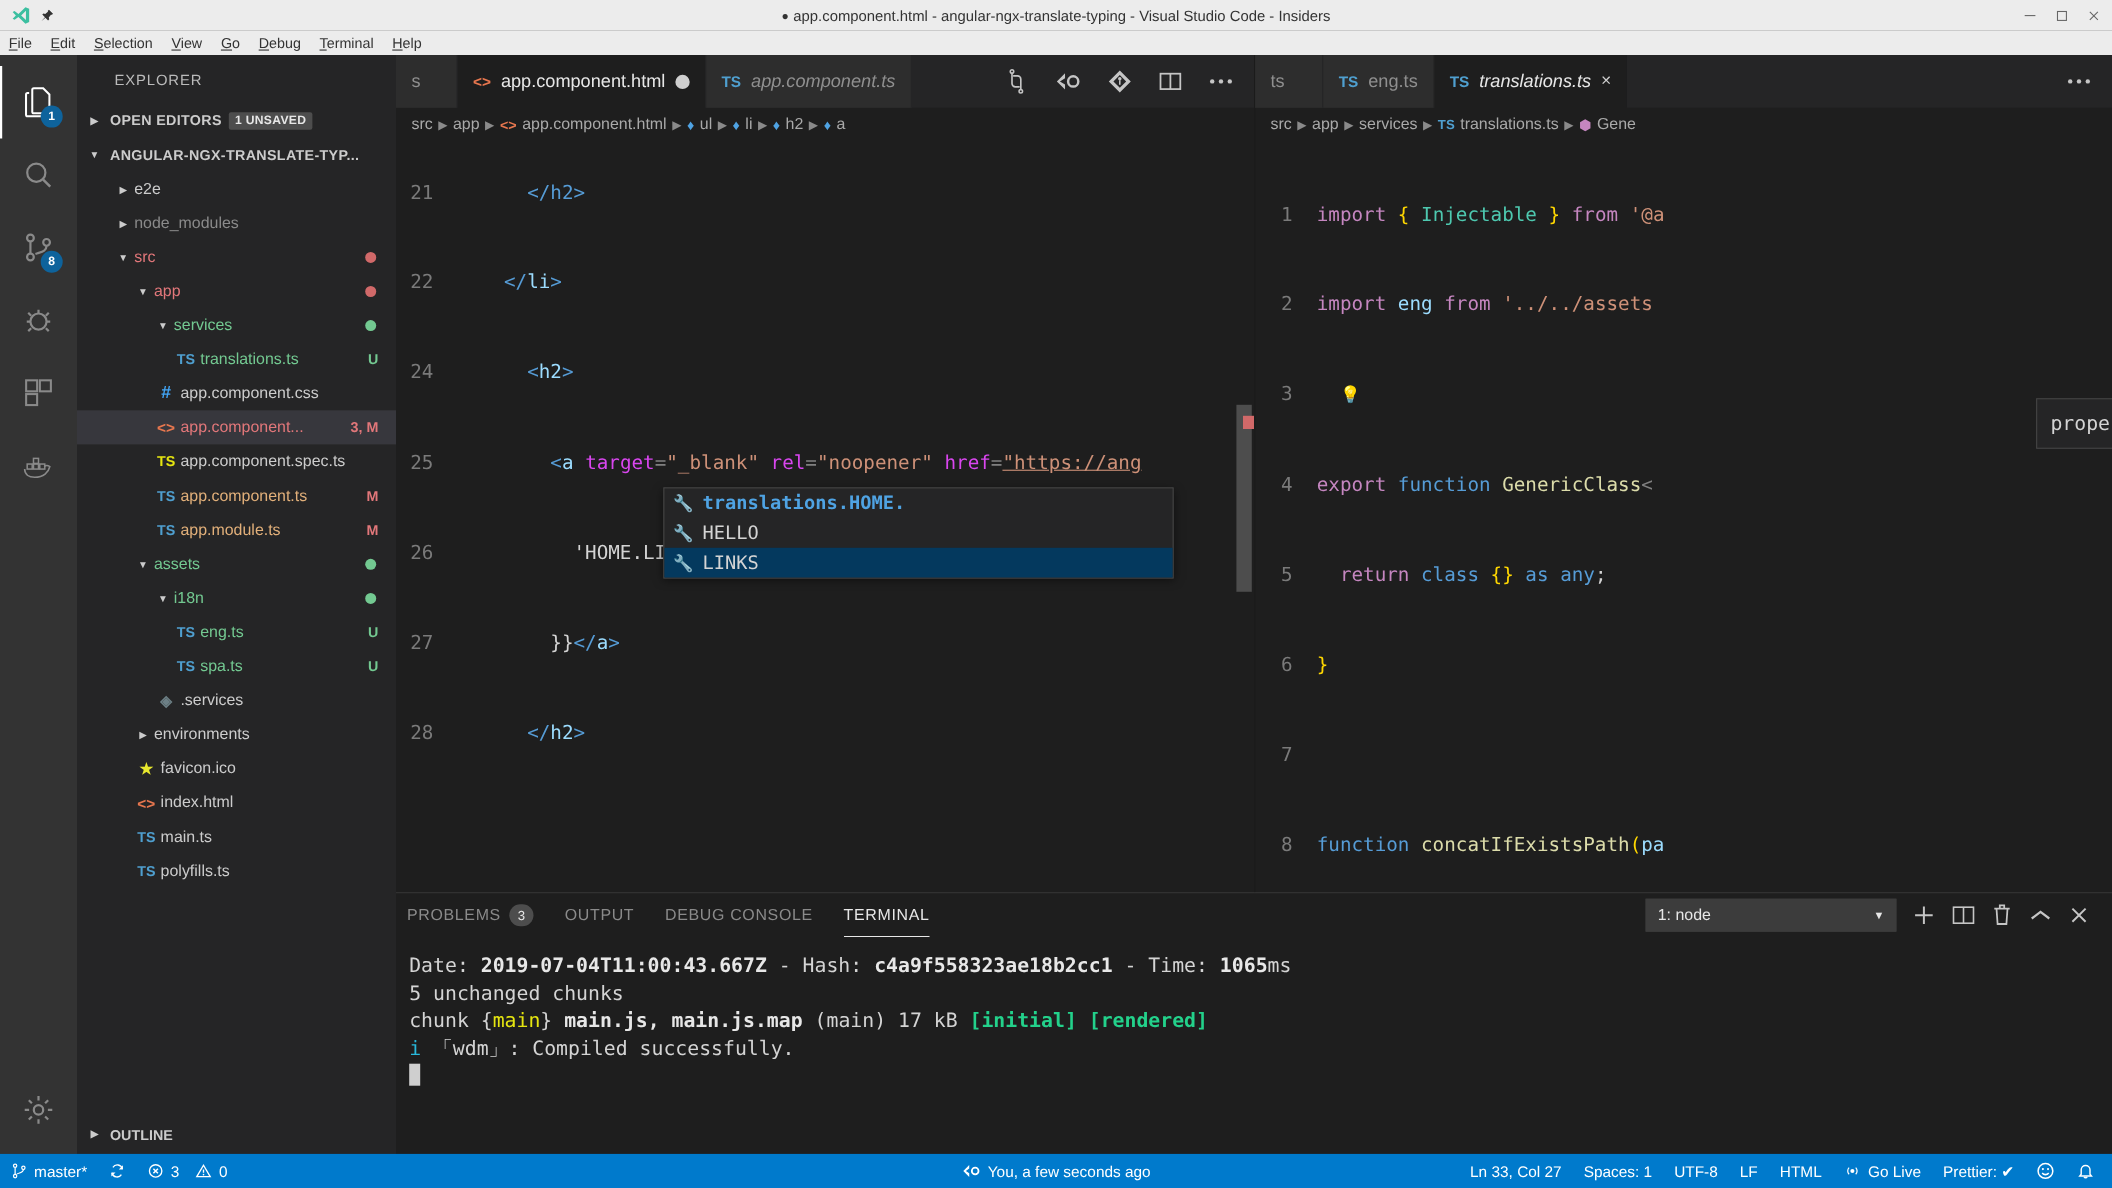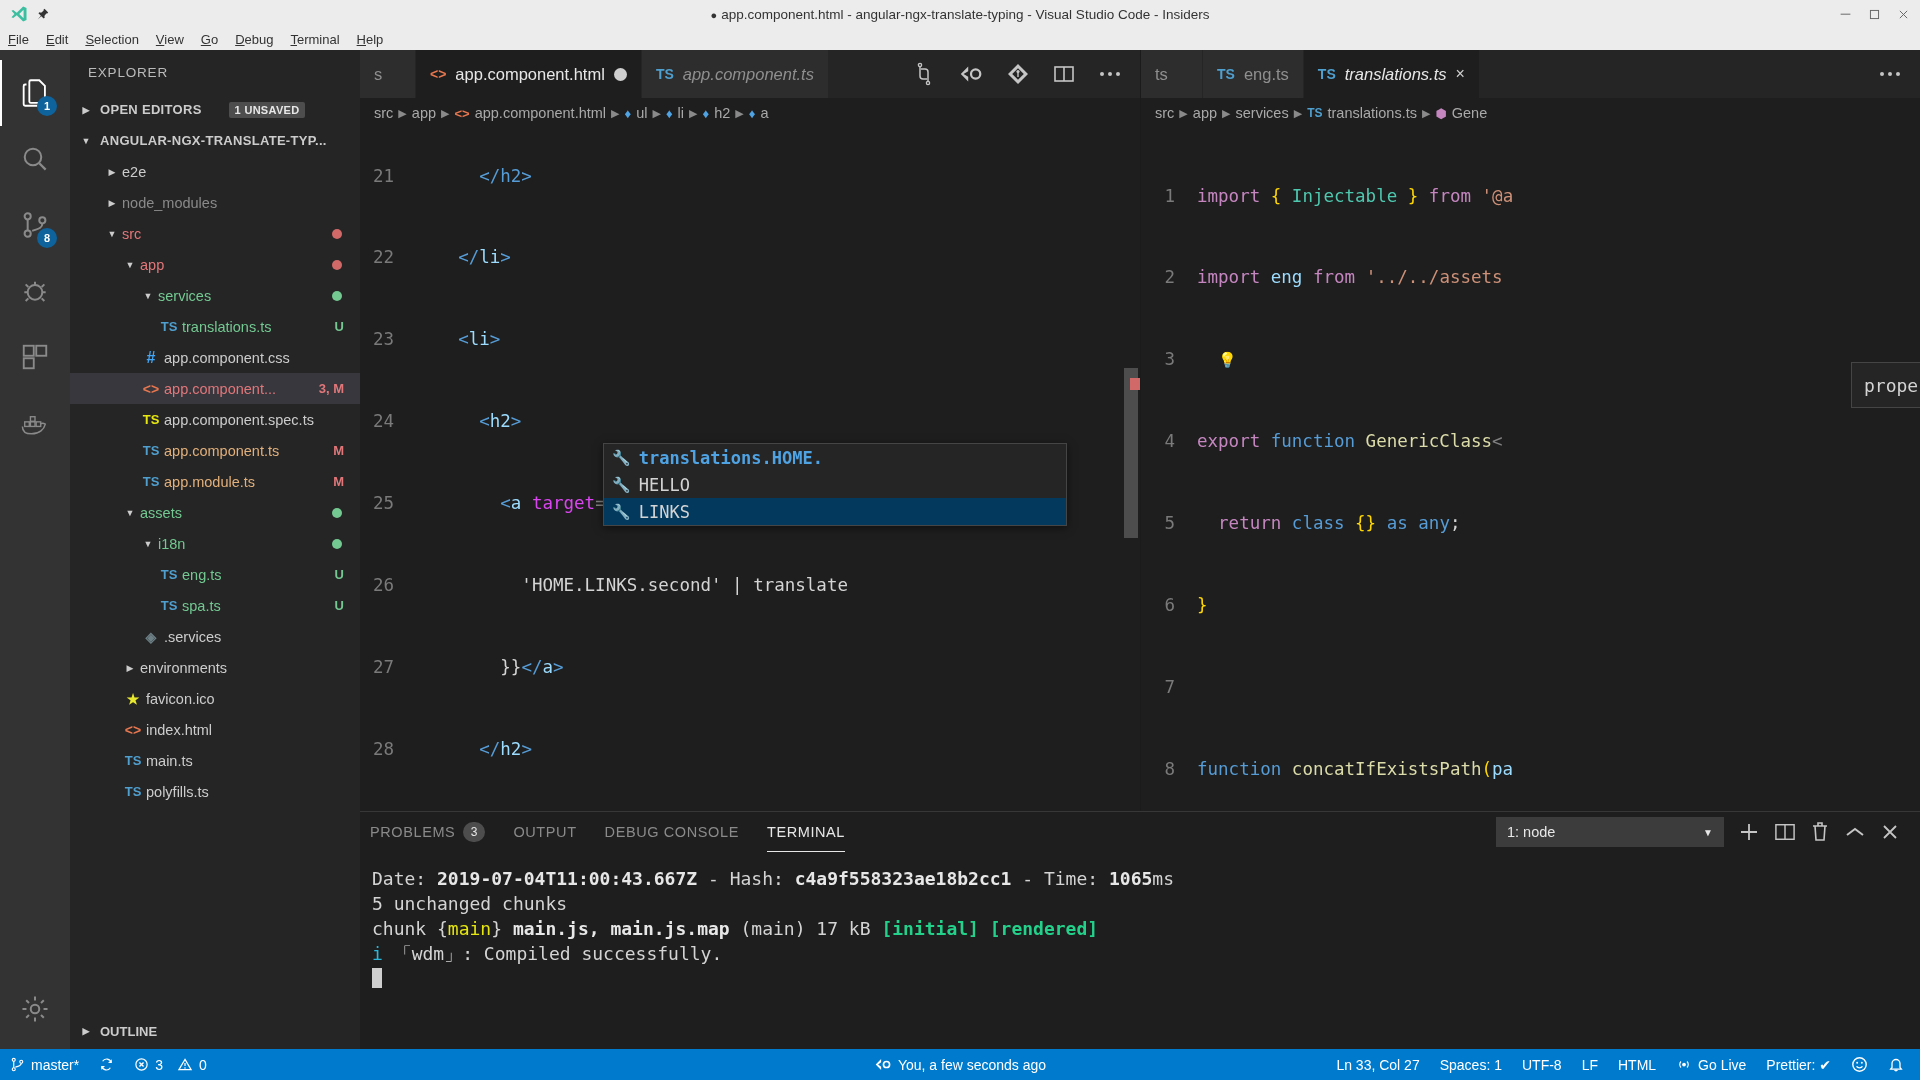--- a/index.html
+++ b/index.html
@@ -46,31 +46,31 @@
   .act-badge {
     position:absolute; right: 13px; bottom: 10px; background:#0e639c; color:#fff;
     border-radius: 50%; width: 20px; height: 20px; font-size: 11px;
     display:flex; align-items:center; justify-content:center; font-weight:600;
   }
   .act-bottom { margin-top: auto; padding-bottom: 14px; }
 
   
   .sidebar { width: 290px; background: #252526; display:flex; flex-direction: column; flex: none; }
   .sb-title {
-    height: 44px; display:flex; align-items:center; padding-left: 18px;
+    height: 44px; display:flex; align-items:center; padding-left: 34px;
     font-size: 13.5px; letter-spacing: .8px; color: #bbbbbb; text-transform: uppercase;
   }
   .sec-header {
     height: 31px; display:flex; align-items:center; gap: 6px; padding-left: 8px;
     font-size: 13px; font-weight: 700; color: #ccc; letter-spacing:.3px;
   }
   .twisty { width: 16px; text-align:center; font-size: 9px; color:#ccc; flex:none; }
   .badge-unsaved {
     background: #4d4d4d; color:#e7e7e7; font-size: 11px; font-weight: 600;
-    padding: 2px 6px; border-radius: 2px; margin-left: 21px; letter-spacing:.3px;
+    padding: 2px 6px; border-radius: 2px; margin-left: 0; letter-spacing:.3px;
   }
   .tree { flex: 1; overflow: hidden; font-size: 14.5px; }
   .row { height: 31px; display:flex; align-items:center; position: relative; color:#cccccc; white-space: nowrap; }
   .row.sel { background: #37373d; }
   .row .ind { flex: none; }
   .ficon { width: 26px; flex: none; text-align:center; font-size: 13px; font-weight: 700; }
   .ficon.ts { color:#4f9fcf; }
   .ficon.ts-y { color:#e5e510; }
   .ficon.css { color:#42a5f5; font-size:16px; }
   .ficon.html { color:#e8774f; font-size:14px; }
@@ -515,21 +515,20 @@
             <span class="bc-item">
                 <span class="bc-icon-tag">♦</span>
                 <span>a</span>
               </span>
           </div>
 
           <div class="code-wrap">
             <div class="code" style="margin-top:-20px">
               <div class="cl"><span class="lno">21</span><span class="ctext"><span class="t-punc">      </span><span class="t-tag">&lt;/h2&gt;</span></span></div>
               <div class="cl"><span class="lno">22</span><span class="ctext">    <span class="t-tag">&lt;/</span><span class="t-name">li</span><span class="t-tag">&gt;</span></span></div>
-              <div class="cl"><span class="lno">23</span><span class="ctext">    <span class="t-tag">&lt;</span><span class="t-name">li</span><span class="t-tag">&gt;</span></span></div>
               <div class="cl"><span class="lno">24</span><span class="ctext">      <span class="t-tag">&lt;</span><span class="t-name">h2</span><span class="t-tag">&gt;</span></span></div>
               <div class="cl"><span class="lno">25</span><span class="ctext">        <span class="t-tag">&lt;</span><span class="t-name">a</span> <span class="t-attr">target</span><span class="t-punc">=</span><span class="t-str">"_blank"</span> <span class="t-attr">rel</span><span class="t-punc">=</span><span class="t-str">"noopener"</span> <span class="t-attr">href</span><span class="t-punc">=</span><span class="t-str link-ul">"https://ang</span></span></div>
               <div class="cl"><span class="lno">26</span><span class="ctext">          <span class="t-plain">'HOME.LINKS.second' | translate</span></span></div>
               <div class="cl"><span class="lno">27</span><span class="ctext">        <span class="t-plain">}}</span><span class="t-tag">&lt;/</span><span class="t-name">a</span><span class="t-tag">&gt;</span></span></div>
               <div class="cl"><span class="lno">28</span><span class="ctext">      <span class="t-tag">&lt;/</span><span class="t-name">h2</span><span class="t-tag">&gt;</span></span></div>
               
               
               
               
               

